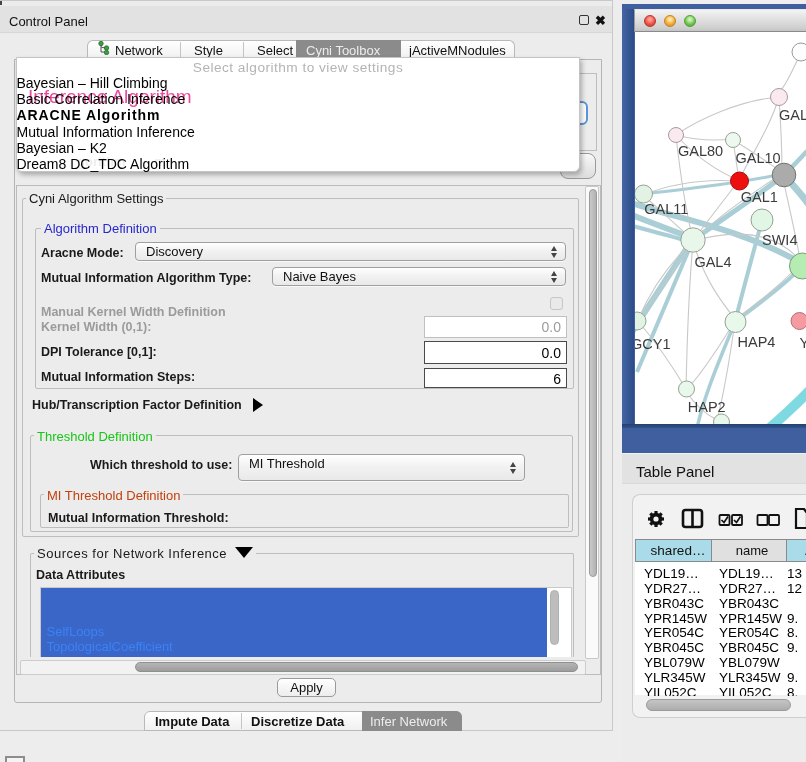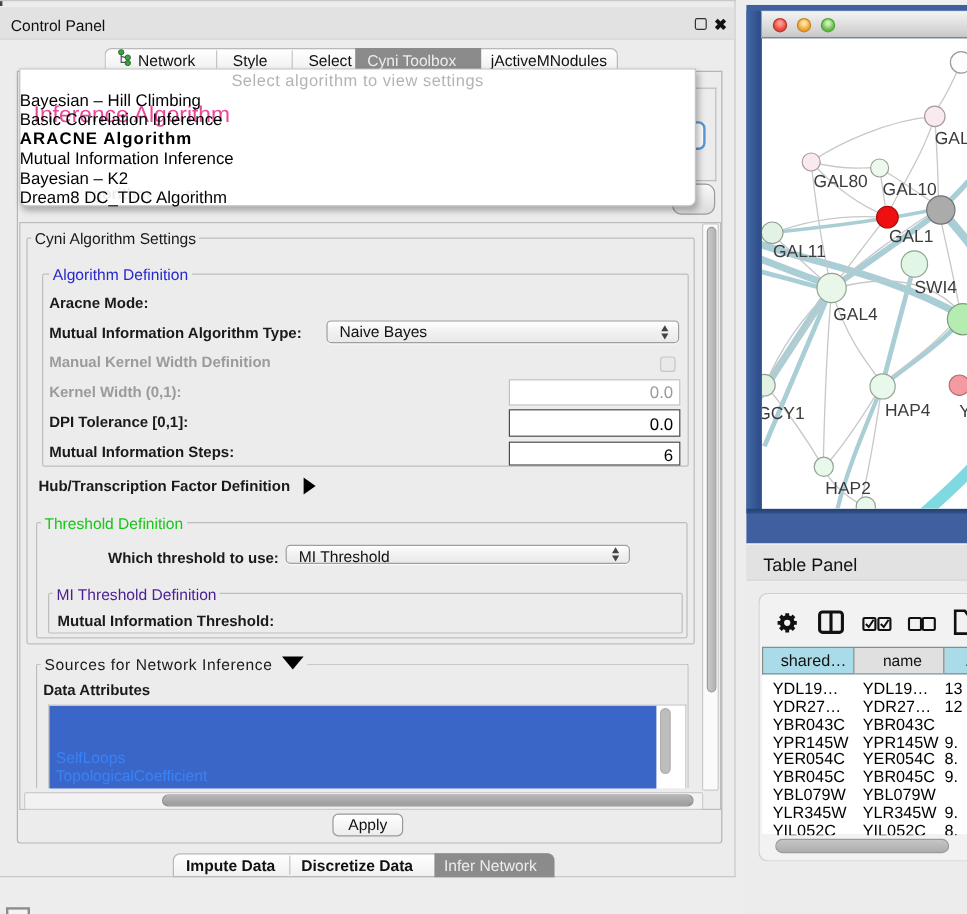--- a/index.html
+++ b/index.html
@@ -68,48 +68,49 @@
 
   <div class="abs" style="left:16px;top:184px;width:585px;height:490px;border:1px solid #bcbcbc;"></div>
 
   <div class="groupT" style="left:22px;top:197px;width:557px;height:339px;"></div>
   <div class="gtitle" style="left:26px;top:190px;color:#1a1a1a;">Cyni Algorithm Settings</div>
 
   <div class="groupT" style="left:35px;top:227px;width:539px;height:161px;"></div>
   <div class="gtitle" style="left:41px;top:220px;color:#2727cc;">Algorithm Definition</div>
 
   <div class="lbl" style="left:41px;top:245px;">Aracne Mode:</div>
+  <div class="combo" style="left:135px;top:241px;width:431px;height:19px;">Discovery<span class="carets"></span></div>
 
   <div class="lbl" style="left:41px;top:270px;">Mutual Information Algorithm Type:</div>
   <div class="combo" style="left:272px;top:266px;width:294px;height:19px;">Naive Bayes<span class="carets"></span></div>
 
-  <div class="lbl dis" style="left:41px;top:294px;text-align:right;">Manual Kernel Width Definition</div>
+  <div class="lbl dis" style="left:41px;top:304px;text-align:right;">Manual Kernel Width Definition</div>
   <div class="abs" style="left:550px;top:296px;width:13px;height:13px;background:#e9e9e9;border:1px solid #c6c6c6;border-radius:3px;"></div>
 
   <div class="lbl dis" style="left:41px;top:319px;">Kernel Width (0,1):</div>
   <div class="field" style="left:424px;top:315px;width:143px;height:22px;border:1px solid #c0c0c0;color:#9b9b9b;line-height:21px;">0.0</div>
 
   <div class="lbl" style="left:41px;top:344px;">DPI Tolerance [0,1]:</div>
   <div class="field" style="left:424px;top:340px;width:143px;height:23px;border:1px solid #4a4a4a;line-height:22px;">0.0</div>
 
   <div class="lbl" style="left:41px;top:369px;">Mutual Information Steps:</div>
   <div class="field" style="left:424px;top:367px;width:143px;height:20px;border:1px solid #4a4a4a;line-height:20px;">6</div>
 
   <div class="lbl" style="left:32px;top:397px;">Hub/Transcription Factor Definition
     <span style="display:inline-block;margin-left:8px;width:0;height:0;border-top:7px solid transparent;border-bottom:7px solid transparent;border-left:10px solid #000;vertical-align:-3px;"></span>
   </div>
 
   <div class="groupT" style="left:30px;top:434px;width:543px;height:97px;"></div>
   <div class="gtitle" style="left:34px;top:428px;color:#17c617;">Threshold Definition</div>
 
   <div class="lbl" style="left:90px;top:457px;">Which threshold to use:</div>
-  <div class="combo" style="left:238px;top:453px;width:287px;height:16px;">MI Threshold<span class="carets"></span></div>
+  <div class="combo" style="left:238px;top:453px;width:287px;height:27px;">MI Threshold<span class="carets"></span></div>
 
   <div class="groupT" style="left:40px;top:493px;width:529px;height:34px;"></div>
-  <div class="gtitle" style="left:44px;top:487px;color:#4c1d95;">MI Threshold Definition</div>
+  <div class="gtitle" style="left:44px;top:487px;color:#c2410c;">MI Threshold Definition</div>
 
   <div class="lbl" style="left:48px;top:510px;">Mutual Information Threshold:</div>
 
   <div class="groupT" style="left:30px;top:552px;width:544px;height:104px;border-bottom:none;border-radius:2px 2px 0 0;"></div>
   <div class="gtitle" style="left:34px;top:545px;letter-spacing:.5px;color:#1a1a1a;">Sources for Network Inference
     <span style="display:inline-block;margin-left:4px;width:0;height:0;border-left:9.5px solid transparent;border-right:9.5px solid transparent;border-top:11px solid #000;vertical-align:0px;"></span>
   </div>
   <div class="lbl" style="left:36px;top:567px;">Data Attributes</div>
 
   <div class="abs" style="left:40px;top:586px;width:532px;height:70px;background:#fff;border:1px solid #c9c9c9;border-bottom:none;overflow:hidden;">

